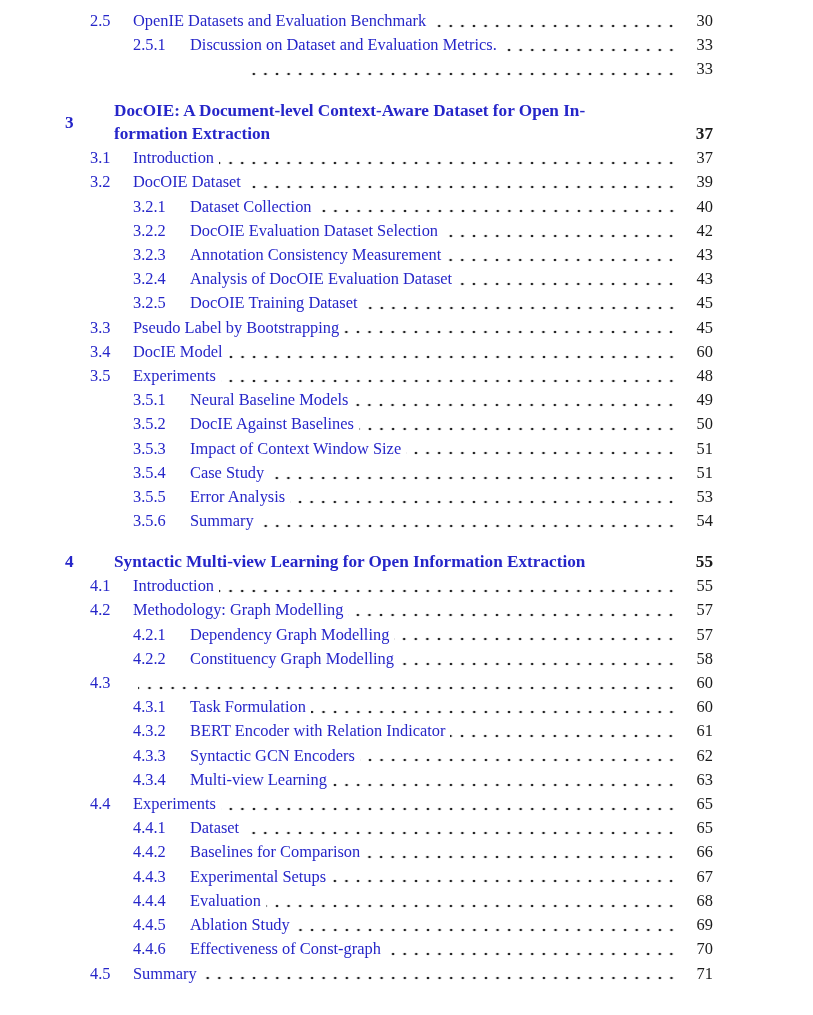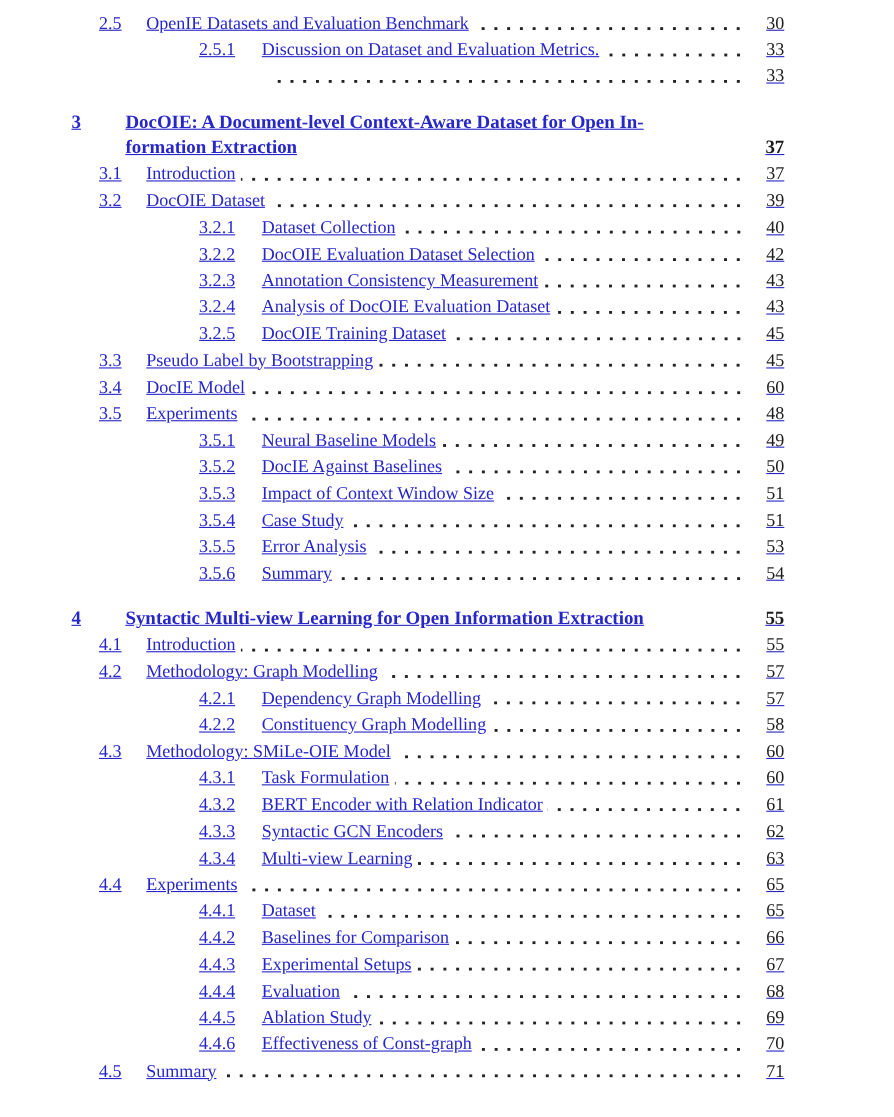--- a/index.html
+++ b/index.html
@@ -4,33 +4,33 @@
 <style>
   html, body { margin: 0; padding: 0; }
   body {
     width: 813px; height: 1015px;
     background: var(--bg, #ffffff);
     font-family: "Liberation Serif", "DejaVu Serif", serif;
     overflow: hidden;
   }
   .toc { padding: 9px 100px 0 65px; }
   .row {
-    display: flex; align-items: flex-start;
+    display: flex; align-items: center;
     color: var(--link, #2626c9);
-    font-size: 16.4px; line-height: 24.2px; text-decoration: underline;
+    font-size: 16.4px; line-height: 24.2px;
   }
   .row .num { flex: 0 0 auto; }
   .row .title { white-space: pre-wrap; }
   .chapter { font-weight: 700; font-size: 17.2px; margin-top: 17px; line-height: 23.8px; }
   .chapter .num { width: 25px; }
   .chapter .title { flex: 1 1 auto; margin-left: 24px; }
   .section { margin-left: 25px; }
   .section .num { width: 43px; }
   .subsection { margin-left: 68px; }
-  .subsection .num { width: 57px; margin-left: 48px; }
+  .subsection .num { width: 57px; }
   .subsubsection { margin-left: 180px; }
   .leader {
     flex: 1 1 auto; height: 6px; align-self: flex-end;
     margin: 0 9px 4.5px 5px;
     background-image: radial-gradient(circle, #222222 1.3px, rgba(0,0,0,0) 1.6px);
     background-size: 11.6px 6px;
     background-repeat: repeat-x;
     background-position: right bottom;
   }
   .page { flex: 0 0 auto; min-width: 27px; text-align: right; color: var(--text, #1b1b1b); }
@@ -182,21 +182,20 @@
       <span class="page">57</span>
     </div>
     <div class="row subsection">
       <span class="num">4.2.2</span>
       <span class="title">Constituency Graph Modelling</span>
       <span class="leader"></span>
       <span class="page">58</span>
     </div>
     <div class="row section">
       <span class="num">4.3</span>
-      <span class="title">Methodology: SMiLe-OIE Model</span>
       <span class="leader"></span>
       <span class="page">60</span>
     </div>
     <div class="row subsection">
       <span class="num">4.3.1</span>
       <span class="title">Task Formulation</span>
       <span class="leader"></span>
       <span class="page">60</span>
     </div>
     <div class="row subsection">

